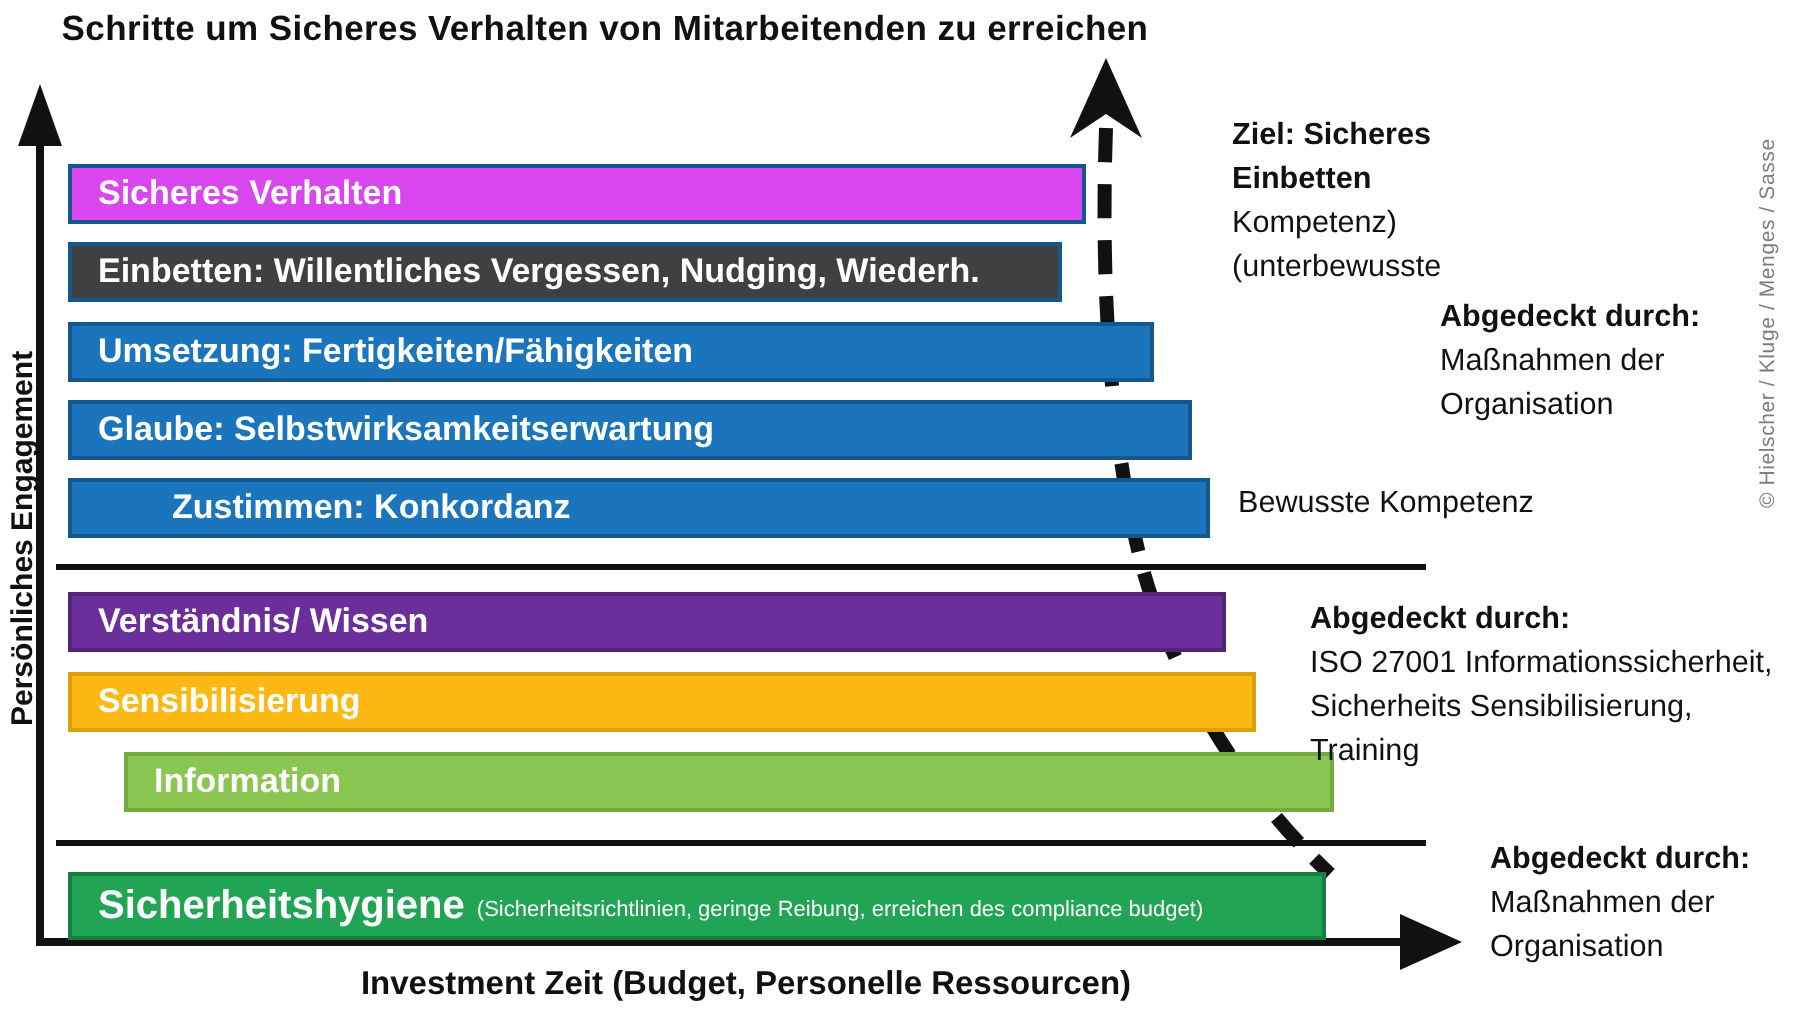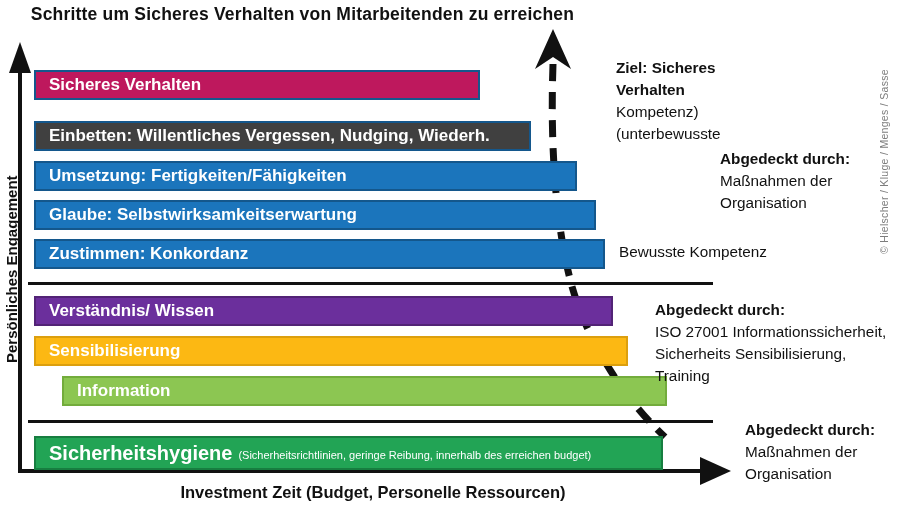--- a/index.html
+++ b/index.html
@@ -53,54 +53,54 @@
     <path d="M731 471 L700 457 L700 485 Z" fill="#111"></path>
 
     <rect x="28" y="282" width="685" height="3" fill="#111"></rect>
     <rect x="28" y="420" width="685" height="3" fill="#111"></rect>
 
     <path d="M553 64 C550 150 556 225 571 283 C586 338 621 396 665 437" fill="none" stroke="#111" stroke-width="7" stroke-dasharray="17 11"></path>
     <path d="M553 29 L535 69 L553 57 L571 69 Z" fill="#111"></path>
   </svg>
 
   <div id="bars">
-      <div class="bar" style="top: 70px; height: 30px; width: 446px; background: #be185d; border-color: rgb(20, 87, 140);">
+      <div class="bar" style="top: 82px; height: 30px; width: 509px; background: #d946ef; border-color: rgb(20, 87, 140);">
         <span class="bar-label" style="font-size: 17px;">Sicheres Verhalten</span>
       </div>
       <div class="bar" style="top: 121px; height: 30px; width: 497px; background: #404040; border-color: rgb(20, 87, 140);">
         <span class="bar-label" style="font-size: 17px;">Einbetten: Willentliches Vergessen, Nudging, Wiederh.</span>
       </div>
       <div class="bar" style="top: 161px; height: 30px; width: 543px; background: rgb(27, 117, 188); border-color: rgb(20, 87, 140);">
         <span class="bar-label" style="font-size: 17px;">Umsetzung: Fertigkeiten/Fähigkeiten</span>
       </div>
       <div class="bar" style="top: 200px; height: 30px; width: 562px; background: rgb(27, 117, 188); border-color: rgb(20, 87, 140);">
         <span class="bar-label" style="font-size: 17px;">Glaube: Selbstwirksamkeitserwartung</span>
       </div>
       <div class="bar" style="top: 239px; height: 30px; width: 571px; background: rgb(27, 117, 188); border-color: rgb(20, 87, 140);">
-        <span class="bar-label" style="font-size: 17px;">Zustimmen: Konkordanz</span>
+        <span class="bar-label" style="font-size: 17px; margin-left: 37px;">Zustimmen: Konkordanz</span>
       </div>
       <div class="bar" style="top: 296px; height: 30px; width: 579px; background: rgb(107, 47, 156); border-color: rgb(82, 35, 118);">
         <span class="bar-label" style="font-size: 17px;">Verständnis/ Wissen</span>
       </div>
       <div class="bar" style="top: 336px; height: 30px; width: 594px; background: rgb(252, 184, 19); border-color: rgb(220, 159, 14);">
         <span class="bar-label" style="font-size: 17px;">Sensibilisierung</span>
       </div>
       <div class="bar" style="top: 376px; height: 30px; width: 605px; background: rgb(140, 198, 82); border-color: rgb(115, 172, 60); margin-left: 28px;">
         <span class="bar-label" style="font-size: 17px;">Information</span>
       </div>
       <div class="bar" style="top: 436px; height: 34px; width: 629px; background: rgb(34, 164, 85); border-color: rgb(23, 126, 64);">
         <span class="bar-label" style="font-size: 20px;">Sicherheitshygiene</span>
-        <span class="bar-sub">(Sicherheitsrichtlinien, geringe Reibung, innerhalb des erreichen budget)</span>
+        <span class="bar-sub">(Sicherheitsrichtlinien, geringe Reibung, erreichen des compliance budget)</span>
       </div>
     </div>
 
   <div id="annotations">
       <div class="annot" style="left: 616px; top: 57px; width: 140px;">
         <div class="b">Ziel: Sicheres</div>
-        <div class="b">Verhalten</div>
+        <div class="b">Einbetten</div>
         <div>Kompetenz)</div>
         <div>(unterbewusste</div>
       </div>
       <div class="annot" style="left: 720px; top: 148px; width: 160px;">
         <div class="b">Abgedeckt durch:</div>
         <div>Maßnahmen der</div>
         <div>Organisation</div>
       </div>
       <div class="annot" style="left: 619px; top: 241px; width: 220px;">
         <div>Bewusste Kompetenz</div>

